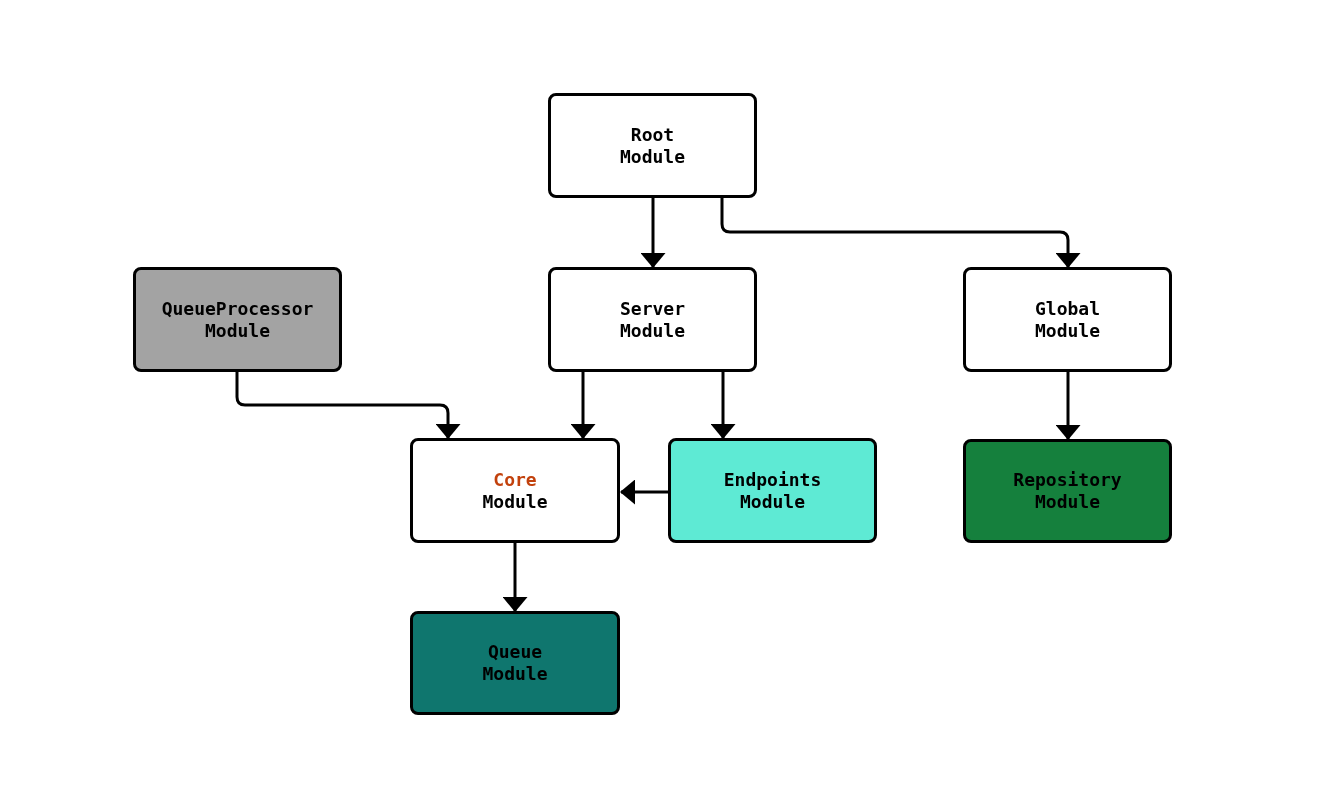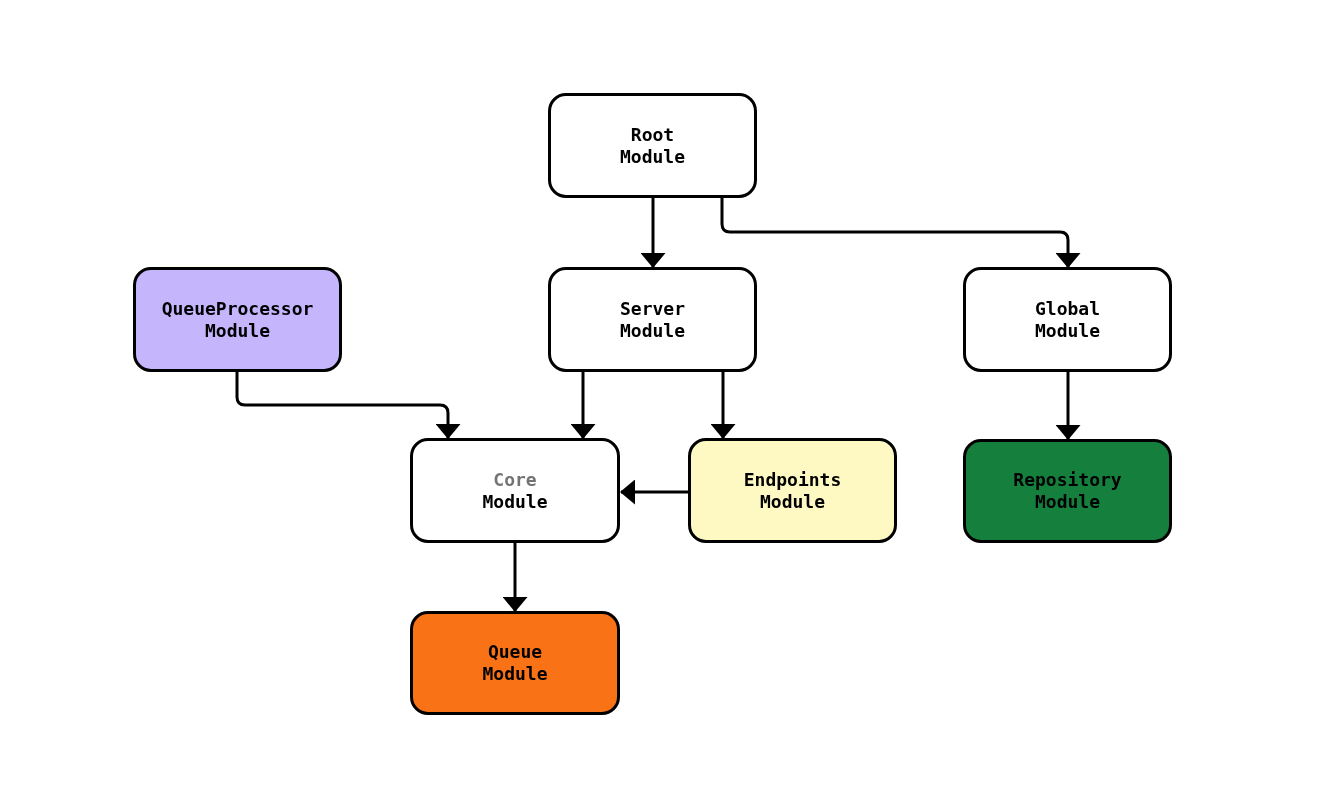--- a/index.html
+++ b/index.html
@@ -20,21 +20,21 @@
     top: 0;
     width: 1337px;
     height: 809px;
     pointer-events: none;
   }
   .node {
     position: absolute;
     box-sizing: border-box;
     background: #ffffff;
     border: 3px solid #000000;
-    border-radius: 18px;
+    border-radius: 8px;
     display: flex;
     flex-direction: column;
     align-items: center;
     justify-content: center;
     text-align: center;
   }
   .node-line {
     font-size: 18px;
     line-height: 22px;
     font-weight: 700;
@@ -58,41 +58,41 @@
       <path d="M583,372 L583,438" fill="none" stroke="#000000" stroke-width="3" marker-end="url(#arrow)"></path>
       <path d="M723,372 L723,438" fill="none" stroke="#000000" stroke-width="3" marker-end="url(#arrow)"></path>
       <path d="M688,492 L621,492" fill="none" stroke="#000000" stroke-width="3" marker-end="url(#arrow)"></path>
       <path d="M1068,372 L1068,439" fill="none" stroke="#000000" stroke-width="3" marker-end="url(#arrow)"></path>
       <path d="M515,543 L515,611" fill="none" stroke="#000000" stroke-width="3" marker-end="url(#arrow)"></path>
     </svg>
 <div class="node" style="left: 548px; top: 93px; width: 209px; height: 105px; background: rgb(255, 255, 255); border-color: rgb(0, 0, 0);">
       <div class="node-line" style="color: rgb(0, 0, 0);">Root</div>
       <div class="node-line" style="color: rgb(0, 0, 0);">Module</div>
     </div>
-    <div class="node" style="left: 133px; top: 267px; width: 209px; height: 105px; background: #c4b5fd; border-color: rgb(0, 0, 0);">
+    <div class="node" style="left: 133px; top: 267px; width: 209px; height: 105px; background: #a3a3a3; border-color: rgb(0, 0, 0);">
       <div class="node-line" style="color: rgb(0, 0, 0);">QueueProcessor</div>
       <div class="node-line" style="color: rgb(0, 0, 0);">Module</div>
     </div>
     <div class="node" style="left: 548px; top: 267px; width: 209px; height: 105px; background: rgb(255, 255, 255); border-color: rgb(0, 0, 0);">
       <div class="node-line" style="color: rgb(0, 0, 0); text-align: right;">Server</div>
       <div class="node-line" style="color: rgb(0, 0, 0);">Module</div>
     </div>
     <div class="node" style="left: 963px; top: 267px; width: 209px; height: 105px; background: rgb(255, 255, 255); border-color: rgb(0, 0, 0);">
       <div class="node-line" style="color: rgb(0, 0, 0); text-align: center;">Global</div>
       <div class="node-line" style="color: rgb(0, 0, 0);">Module</div>
     </div>
     <div class="node" style="left: 410px; top: 438px; width: 210px; height: 105px; background: rgb(255, 255, 255); border-color: rgb(0, 0, 0);">
-      <div class="node-line" style="color: #737373;">Core</div>
+      <div class="node-line" style="color: #c2410c;">Core</div>
       <div class="node-line" style="color: rgb(0, 0, 0);">Module</div>
     </div>
-    <div class="node" style="left: 688px; top: 438px; width: 209px; height: 105px; background: #fef9c3; border-color: rgb(0, 0, 0);">
+    <div class="node" style="left: 668px; top: 438px; width: 209px; height: 105px; background: #5eead4; border-color: rgb(0, 0, 0);">
       <div class="node-line" style="color: rgb(0, 0, 0);">Endpoints</div>
       <div class="node-line" style="color: rgb(0, 0, 0);">Module</div>
     </div>
     <div class="node" style="left: 963px; top: 439px; width: 209px; height: 104px; background: #15803d; border-color: rgb(0, 0, 0);">
       <div class="node-line" style="color: rgb(0, 0, 0);">Repository</div>
       <div class="node-line" style="color: rgb(0, 0, 0);">Module</div>
     </div>
-    <div class="node" style="left: 410px; top: 611px; width: 210px; height: 104px; background: #f97316; border-color: rgb(0, 0, 0);">
+    <div class="node" style="left: 410px; top: 611px; width: 210px; height: 104px; background: #0f766e; border-color: rgb(0, 0, 0);">
       <div class="node-line" style="color: rgb(0, 0, 0);">Queue</div>
       <div class="node-line" style="color: rgb(0, 0, 0);">Module</div>
     </div>
   </div>
 
 </body></html>

